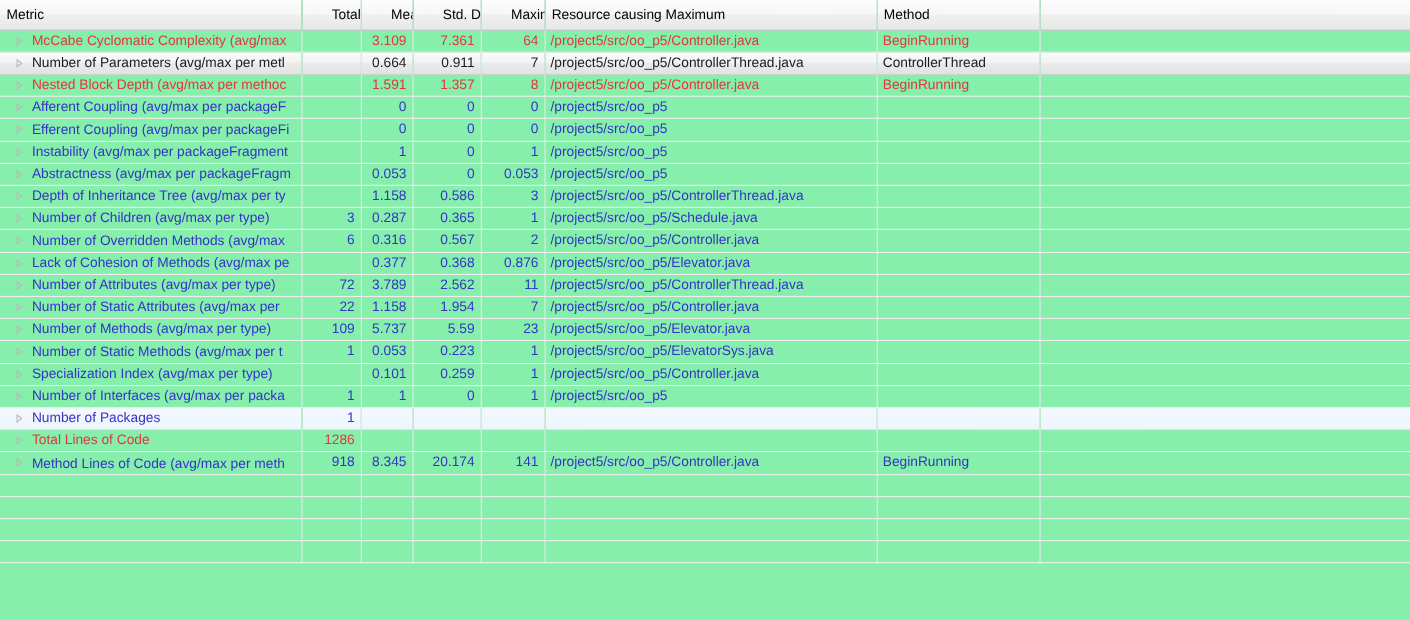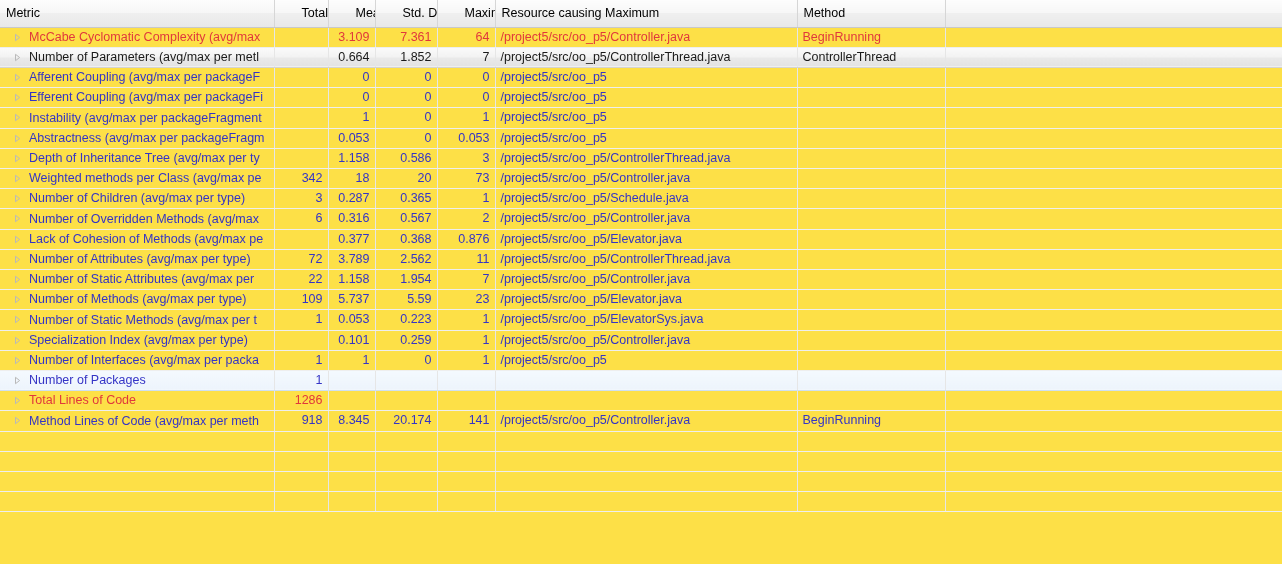--- a/index.html
+++ b/index.html
@@ -7,21 +7,21 @@
     margin: 0;
     padding: 0;
     background: #ffffff;
     font-family: "Liberation Sans", sans-serif;
   }
   #app {
     position: relative;
     width: 1282px;
     height: 564px;
     overflow: hidden;
-    background: #fde047;
+    background: #86efac;
   }
 
   
   .metrics-table {
     position: absolute;
     left: 0;
     top: 0;
     width: 1282px;
     border-collapse: collapse;
     table-layout: fixed;
@@ -146,27 +146,39 @@
           <td class="txt-red">/project5/src/oo_p5/Controller.java</td>
           <td class="txt-red">BeginRunning</td>
           <td class="txt-red last"></td>
         </tr>
         <tr class="hovered">
           <td class="txt-black"><span class="expander"><svg width="9" height="9" viewBox="0 0 9 9">
                 <path d="M2.5 1.3 L6.6 4.5 L2.5 7.7 Z" fill="none" stroke="#b9b9b9" stroke-width="1"></path>
               </svg></span><span class="cell-label">Number of Parameters (avg/max per metl</span></td>
           <td class="num txt-black"></td>
           <td class="num txt-black">0.664</td>
-          <td class="num txt-black">1.852</td>
+          <td class="num txt-black">0.911</td>
           <td class="num txt-black">7</td>
           <td class="txt-black">/project5/src/oo_p5/ControllerThread.java</td>
           <td class="txt-black">ControllerThread</td>
           <td class="txt-black last"></td>
         </tr>
         <tr>
+          <td class="txt-red"><span class="expander"><svg width="9" height="9" viewBox="0 0 9 9">
+                <path d="M2.5 1.3 L6.6 4.5 L2.5 7.7 Z" fill="none" stroke="#b9b9b9" stroke-width="1"></path>
+              </svg></span><span class="cell-label">Nested Block Depth (avg/max per methoc</span></td>
+          <td class="num txt-red"></td>
+          <td class="num txt-red">1.591</td>
+          <td class="num txt-red">1.357</td>
+          <td class="num txt-red">8</td>
+          <td class="txt-red">/project5/src/oo_p5/Controller.java</td>
+          <td class="txt-red">BeginRunning</td>
+          <td class="txt-red last"></td>
+        </tr>
+        <tr>
           <td class="txt-blue"><span class="expander"><svg width="9" height="9" viewBox="0 0 9 9">
                 <path d="M2.5 1.3 L6.6 4.5 L2.5 7.7 Z" fill="none" stroke="#b9b9b9" stroke-width="1"></path>
               </svg></span><span class="cell-label">Afferent Coupling (avg/max per packageF</span></td>
           <td class="num txt-blue"></td>
           <td class="num txt-blue">0</td>
           <td class="num txt-blue">0</td>
           <td class="num txt-blue">0</td>
           <td class="txt-blue">/project5/src/oo_p5</td>
           <td class="txt-blue"></td>
           <td class="txt-blue last"></td>
@@ -209,32 +221,20 @@
         </tr>
         <tr>
           <td class="txt-blue"><span class="expander"><svg width="9" height="9" viewBox="0 0 9 9">
                 <path d="M2.5 1.3 L6.6 4.5 L2.5 7.7 Z" fill="none" stroke="#b9b9b9" stroke-width="1"></path>
               </svg></span><span class="cell-label">Depth of Inheritance Tree (avg/max per ty</span></td>
           <td class="num txt-blue"></td>
           <td class="num txt-blue">1.158</td>
           <td class="num txt-blue">0.586</td>
           <td class="num txt-blue">3</td>
           <td class="txt-blue">/project5/src/oo_p5/ControllerThread.java</td>
-          <td class="txt-blue"></td>
-          <td class="txt-blue last"></td>
-        </tr>
-        <tr>
-          <td class="txt-blue"><span class="expander"><svg width="9" height="9" viewBox="0 0 9 9">
-                <path d="M2.5 1.3 L6.6 4.5 L2.5 7.7 Z" fill="none" stroke="#b9b9b9" stroke-width="1"></path>
-              </svg></span><span class="cell-label">Weighted methods per Class (avg/max pe</span></td>
-          <td class="num txt-blue">342</td>
-          <td class="num txt-blue">18</td>
-          <td class="num txt-blue">20</td>
-          <td class="num txt-blue">73</td>
-          <td class="txt-blue">/project5/src/oo_p5/Controller.java</td>
           <td class="txt-blue"></td>
           <td class="txt-blue last"></td>
         </tr>
         <tr>
           <td class="txt-blue"><span class="expander"><svg width="9" height="9" viewBox="0 0 9 9">
                 <path d="M2.5 1.3 L6.6 4.5 L2.5 7.7 Z" fill="none" stroke="#b9b9b9" stroke-width="1"></path>
               </svg></span><span class="cell-label">Number of Children (avg/max per type)</span></td>
           <td class="num txt-blue">3</td>
           <td class="num txt-blue">0.287</td>
           <td class="num txt-blue">0.365</td>

